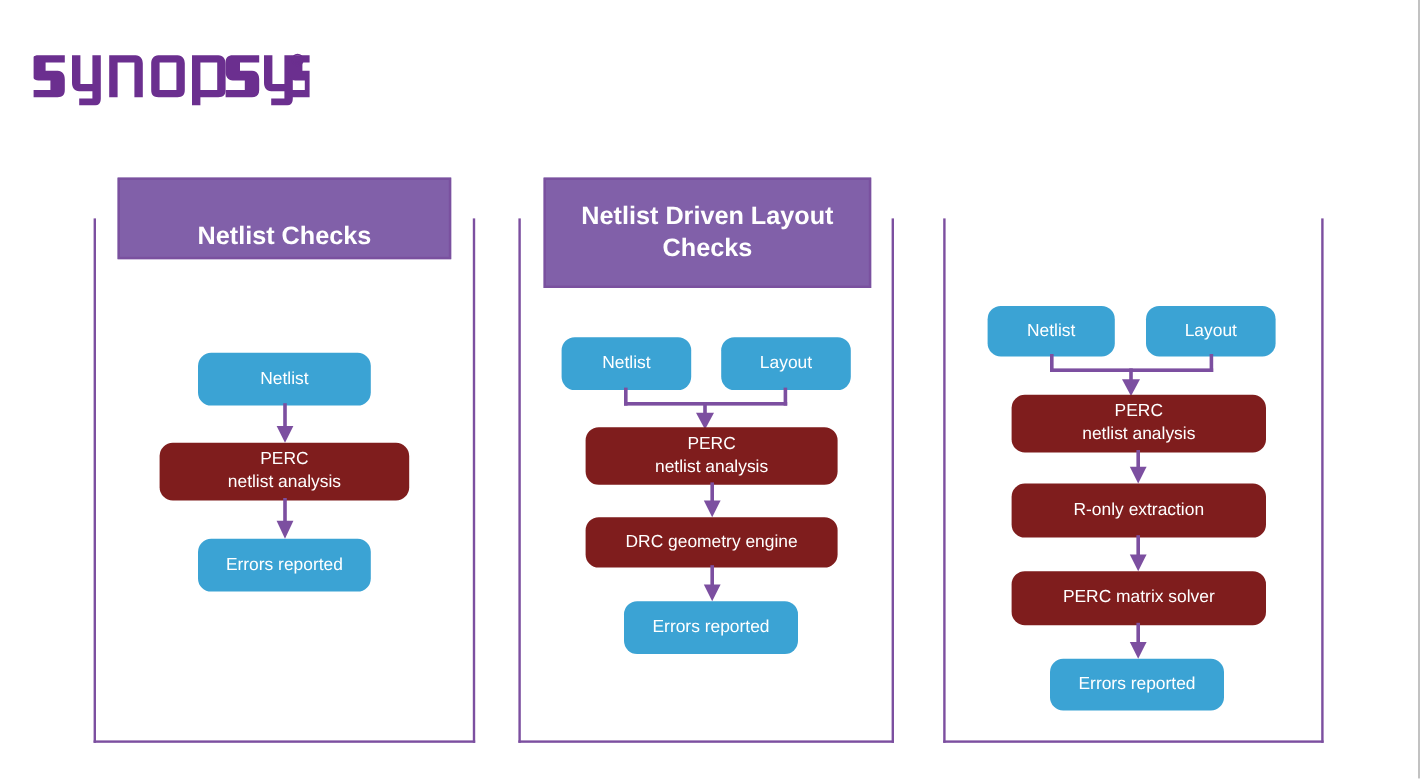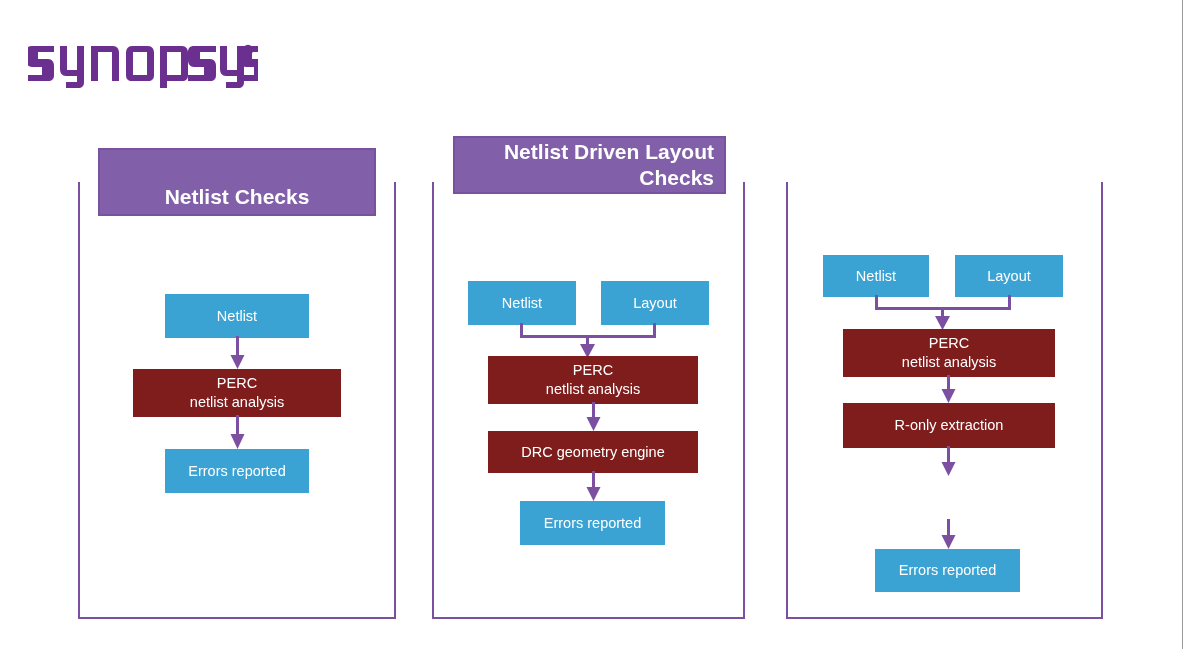--- a/index.html
+++ b/index.html
@@ -70,20 +70,21 @@
     box-sizing: border-box;
     display: flex;
     align-items: center;
     justify-content: center;
     text-align: center;
     color: #ffffff;
     font-size: 14.5px;
     line-height: 1.28;
     padding: 2px 20px;
     white-space: pre-line;
+    border-radius: 11px;
   }
   .node.light { background: #3ba3d4; }
   .node.dark  { background: #7f1d1d; }
   
   .arrow {
     position: absolute;
   }
   .arrow svg { display: block; overflow: visible; }
 </style>
 </head>
@@ -141,21 +142,21 @@
     <svg width="20" height="38">
       <rect x="8" y="0" width="3" height="22" fill="#7c4fa0"></rect>
       <polygon points="2.5,19 16.5,19 9.5,34" fill="#7c4fa0"></polygon>
     </svg>
   </div>
 
   <div class="node light" style="left:165px; top:449px; width:144px; height:44px;">Errors reported</div>
 
   <div class="frame" style="left:432px; top:182px; width:313px; height:437px;"></div>
 
-  <div class="banner" style="left:453px; top:136px; width:273px; height:58px;text-align:right;">
+  <div class="banner" style="left:453px; top:148px; width:273px; height:92px;">
     <span>Netlist Driven Layout Checks</span>
   </div>
 
   <div class="node light" style="left:468px; top:281px; width:108px; height:44px;">Netlist</div>
 
   <div class="node light" style="left:601px; top:281px; width:108px; height:44px;">Layout</div>
 
   <div class="arrow" style="left:514px; top:323px;">
     <svg width="152" height="36">
       <rect x="6" y="0" width="3" height="15" fill="#7c4fa0"></rect>
@@ -216,20 +217,21 @@
 
   <div class="node dark" style="left:843px; top:403px; width:212px; height:45px;">R-only extraction</div>
 
   <div class="arrow" style="left:939px; top:446px;">
     <svg width="20" height="34">
       <rect x="8" y="0" width="3" height="19" fill="#7c4fa0"></rect>
       <polygon points="2.5,16 16.5,16 9.5,30" fill="#7c4fa0"></polygon>
     </svg>
   </div>
 
+  <div class="node dark" style="left:843px; top:476px; width:212px; height:45px;">PERC matrix solver</div>
 
   <div class="arrow" style="left:939px; top:519px;">
     <svg width="20" height="34">
       <rect x="8" y="0" width="3" height="19" fill="#7c4fa0"></rect>
       <polygon points="2.5,16 16.5,16 9.5,30" fill="#7c4fa0"></polygon>
     </svg>
   </div>
 
   <div class="node light" style="left:875px; top:549px; width:145px; height:43px;">Errors reported</div>
 

